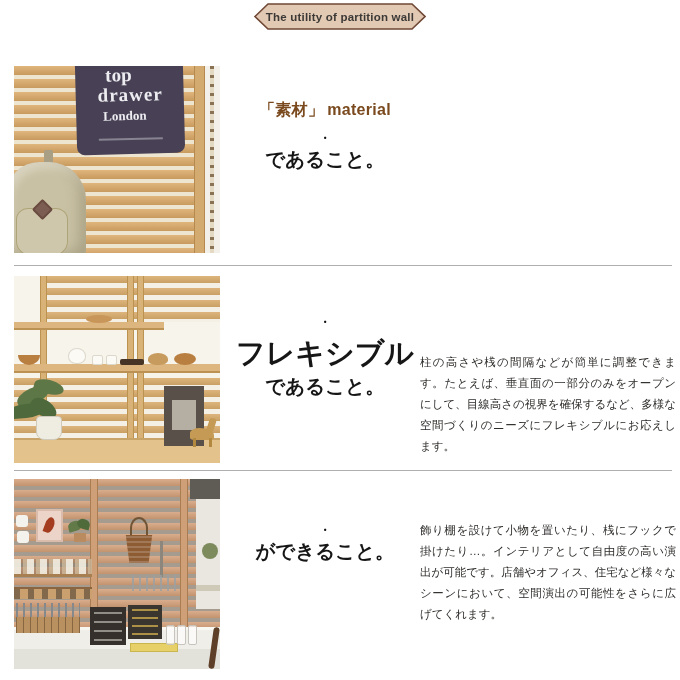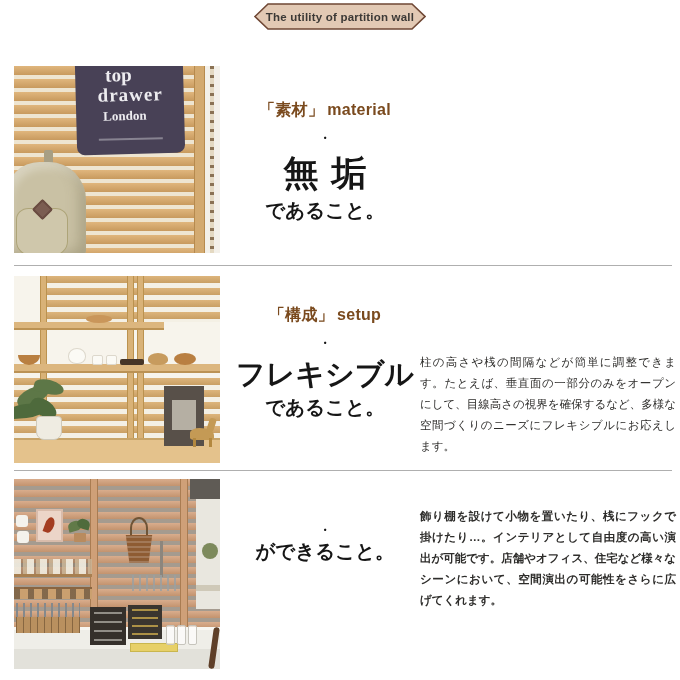--- a/index.html
+++ b/index.html
@@ -34,21 +34,21 @@
   .m1 { top:100px; } .m2 { top:305px; } .m3 { top:513px; }
   .flabel { font-size:16px; font-weight:bold; color:#7a4a1e; letter-spacing:.3px; }
   .flabel .en { margin-left:3px; }
   .fbullet { margin-top:11px; font-size:12px; font-weight:bold; color:#141414; line-height:12px; }
   .fkey { margin-top:7px; font-size:29px; font-weight:bold; color:#161616; white-space:nowrap; line-height:1.25; }
   .fkey.big { font-size:35px; letter-spacing:13px; padding-left:13px; }
   .fsuffix { margin-top:2px; font-size:19.5px; font-weight:bold; color:#161616; }
 
   .fdesc { position:absolute; left:420px; width:256px; margin:0; font-size:11.5px; line-height:21px;
     color:#2e2d2b; text-align:justify; }
-  .t1 { top:124px; } .t2 { top:332px;margin-top:20px; } .t3 { top:506px;font-weight:bold; }
+  .t1 { top:124px; } .t2 { top:332px;margin-top:20px; } .t3 { top:520px; }
 
   
   .p1-slats { position:absolute; left:0; top:0; width:182px; height:100%;
     background:repeating-linear-gradient(180deg,#e0b67d 0px,#c89a5e 9px,#eee5d1 9px,#eee5d1 13px); }
   .p1-post { position:absolute; left:180px; top:0; width:11px; height:100%;
     background:#d3aa70; border-left:1px solid #b68a4e; border-right:1px solid #b68a4e; }
   .p1-channel { position:absolute; left:196px; top:0; width:4px; height:100%;
     background:repeating-linear-gradient(180deg,#8a7254 0 3px,#e4d9c2 3px 9px); }
   .p1-tote { position:absolute; left:62px; top:-6px; width:108px; height:94px; background:#484156;
     border-radius:3px 3px 8px 8px; transform:rotate(-1.5deg); color:#edecf0; }
@@ -174,21 +174,20 @@
       <div class="bp-pocket"></div>
       <div class="bp-diamond"></div>
     </div>
   </div>
 
   <div class="mid m1">
     <div class="flabel">
       <span>「素材」</span><span class="en">material</span>
     </div>
     <div class="fbullet">・</div>
-    <div class="fkey big">無垢</div>
     <div class="fsuffix">であること。</div>
   </div>
 
   <div class="divider d1"></div>
 
   <div class="photo" id="photo2">
     <div class="p2-slats p2-top"></div>
     <div class="p2-slats p2-bottom"></div>
     <div class="p2-post pp1"></div>
     <div class="p2-post pp2"></div>
@@ -212,23 +211,20 @@
     <div class="p2-book">
       <div class="p2-book-img"></div>
     </div>
     <div class="p2-horse"></div>
     <div class="p2-horse-head"></div>
     <div class="p2-horse-leg hl1"></div>
     <div class="p2-horse-leg hl2"></div>
   </div>
 
   <div class="mid m2">
-    <div class="flabel">
-      <span>「構成」</span><span class="en">setup</span>
-    </div>
     <div class="fbullet">・</div>
     <div class="fkey">フレキシブル</div>
     <div class="fsuffix">であること。</div>
   </div>
   <p class="fdesc t2">柱の高さや桟の間隔などが簡単に調整できます。たとえば、垂直面の一部分のみをオープンにして、目線高さの視界を確保するなど、多様な空間づくりのニーズにフレキシブルにお応えします。</p>
 
   <div class="divider d2"></div>
 
   <div class="photo" id="photo3">
     <div class="p3-dark"></div>

